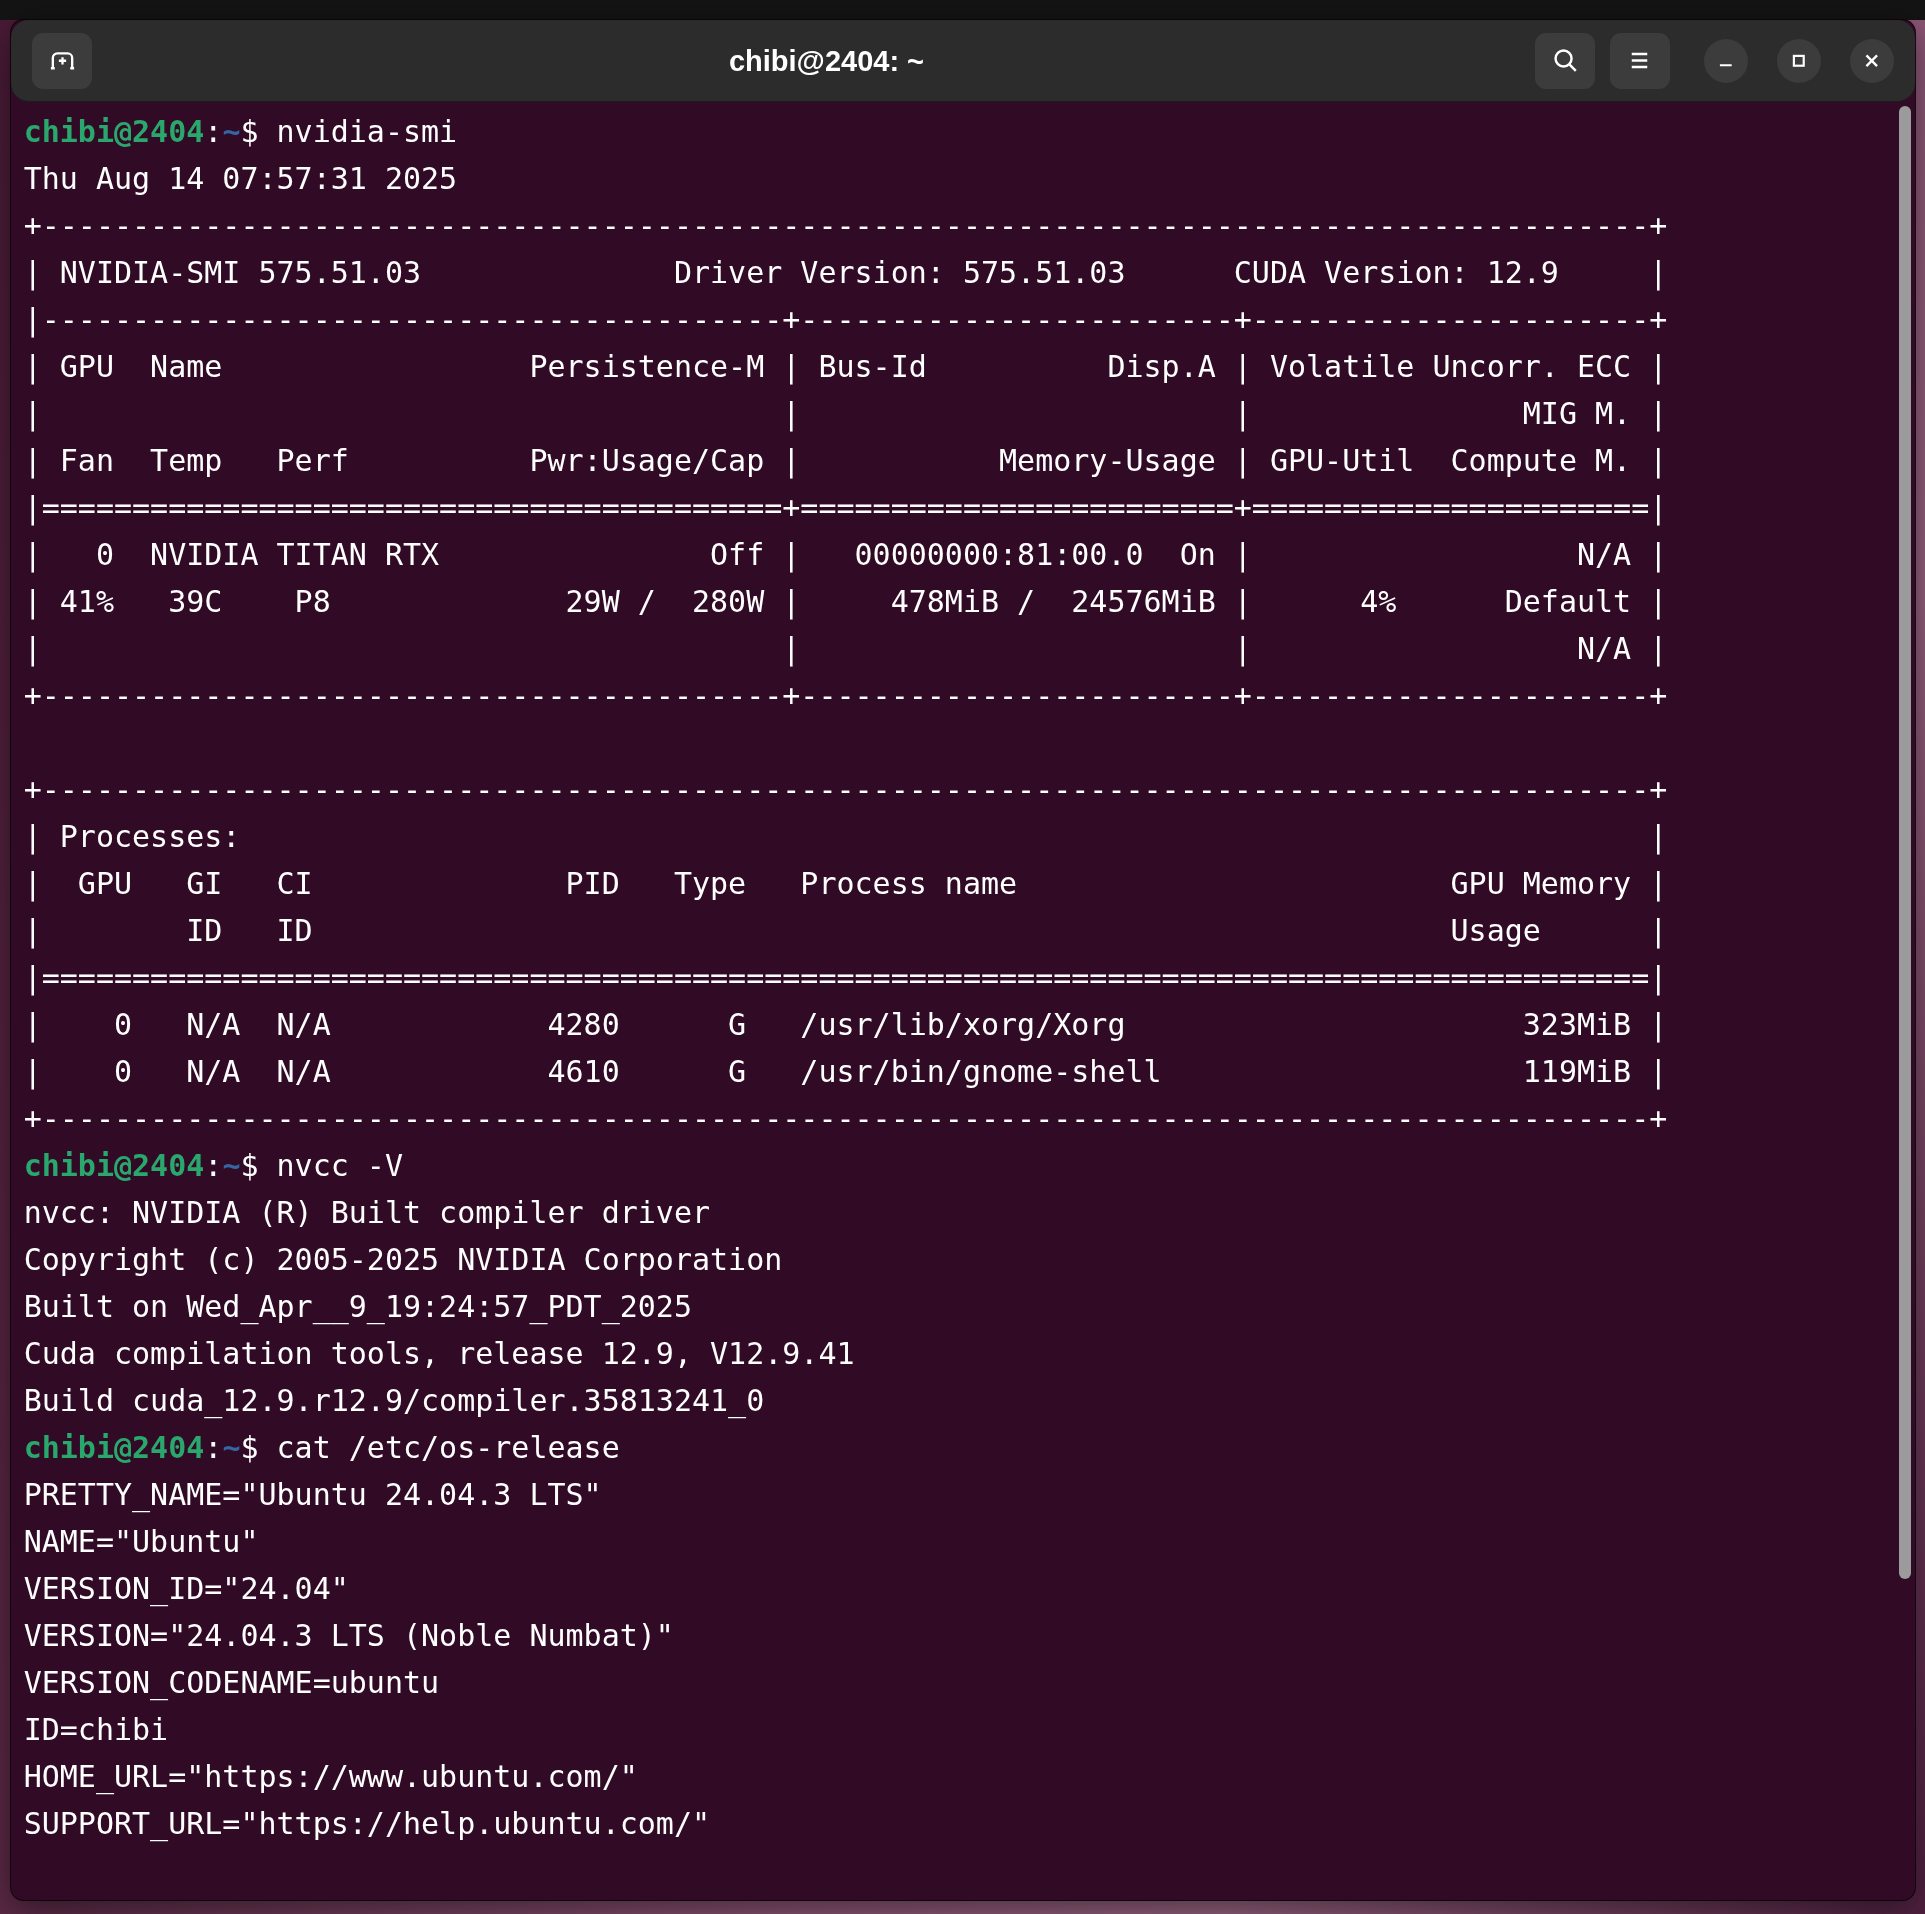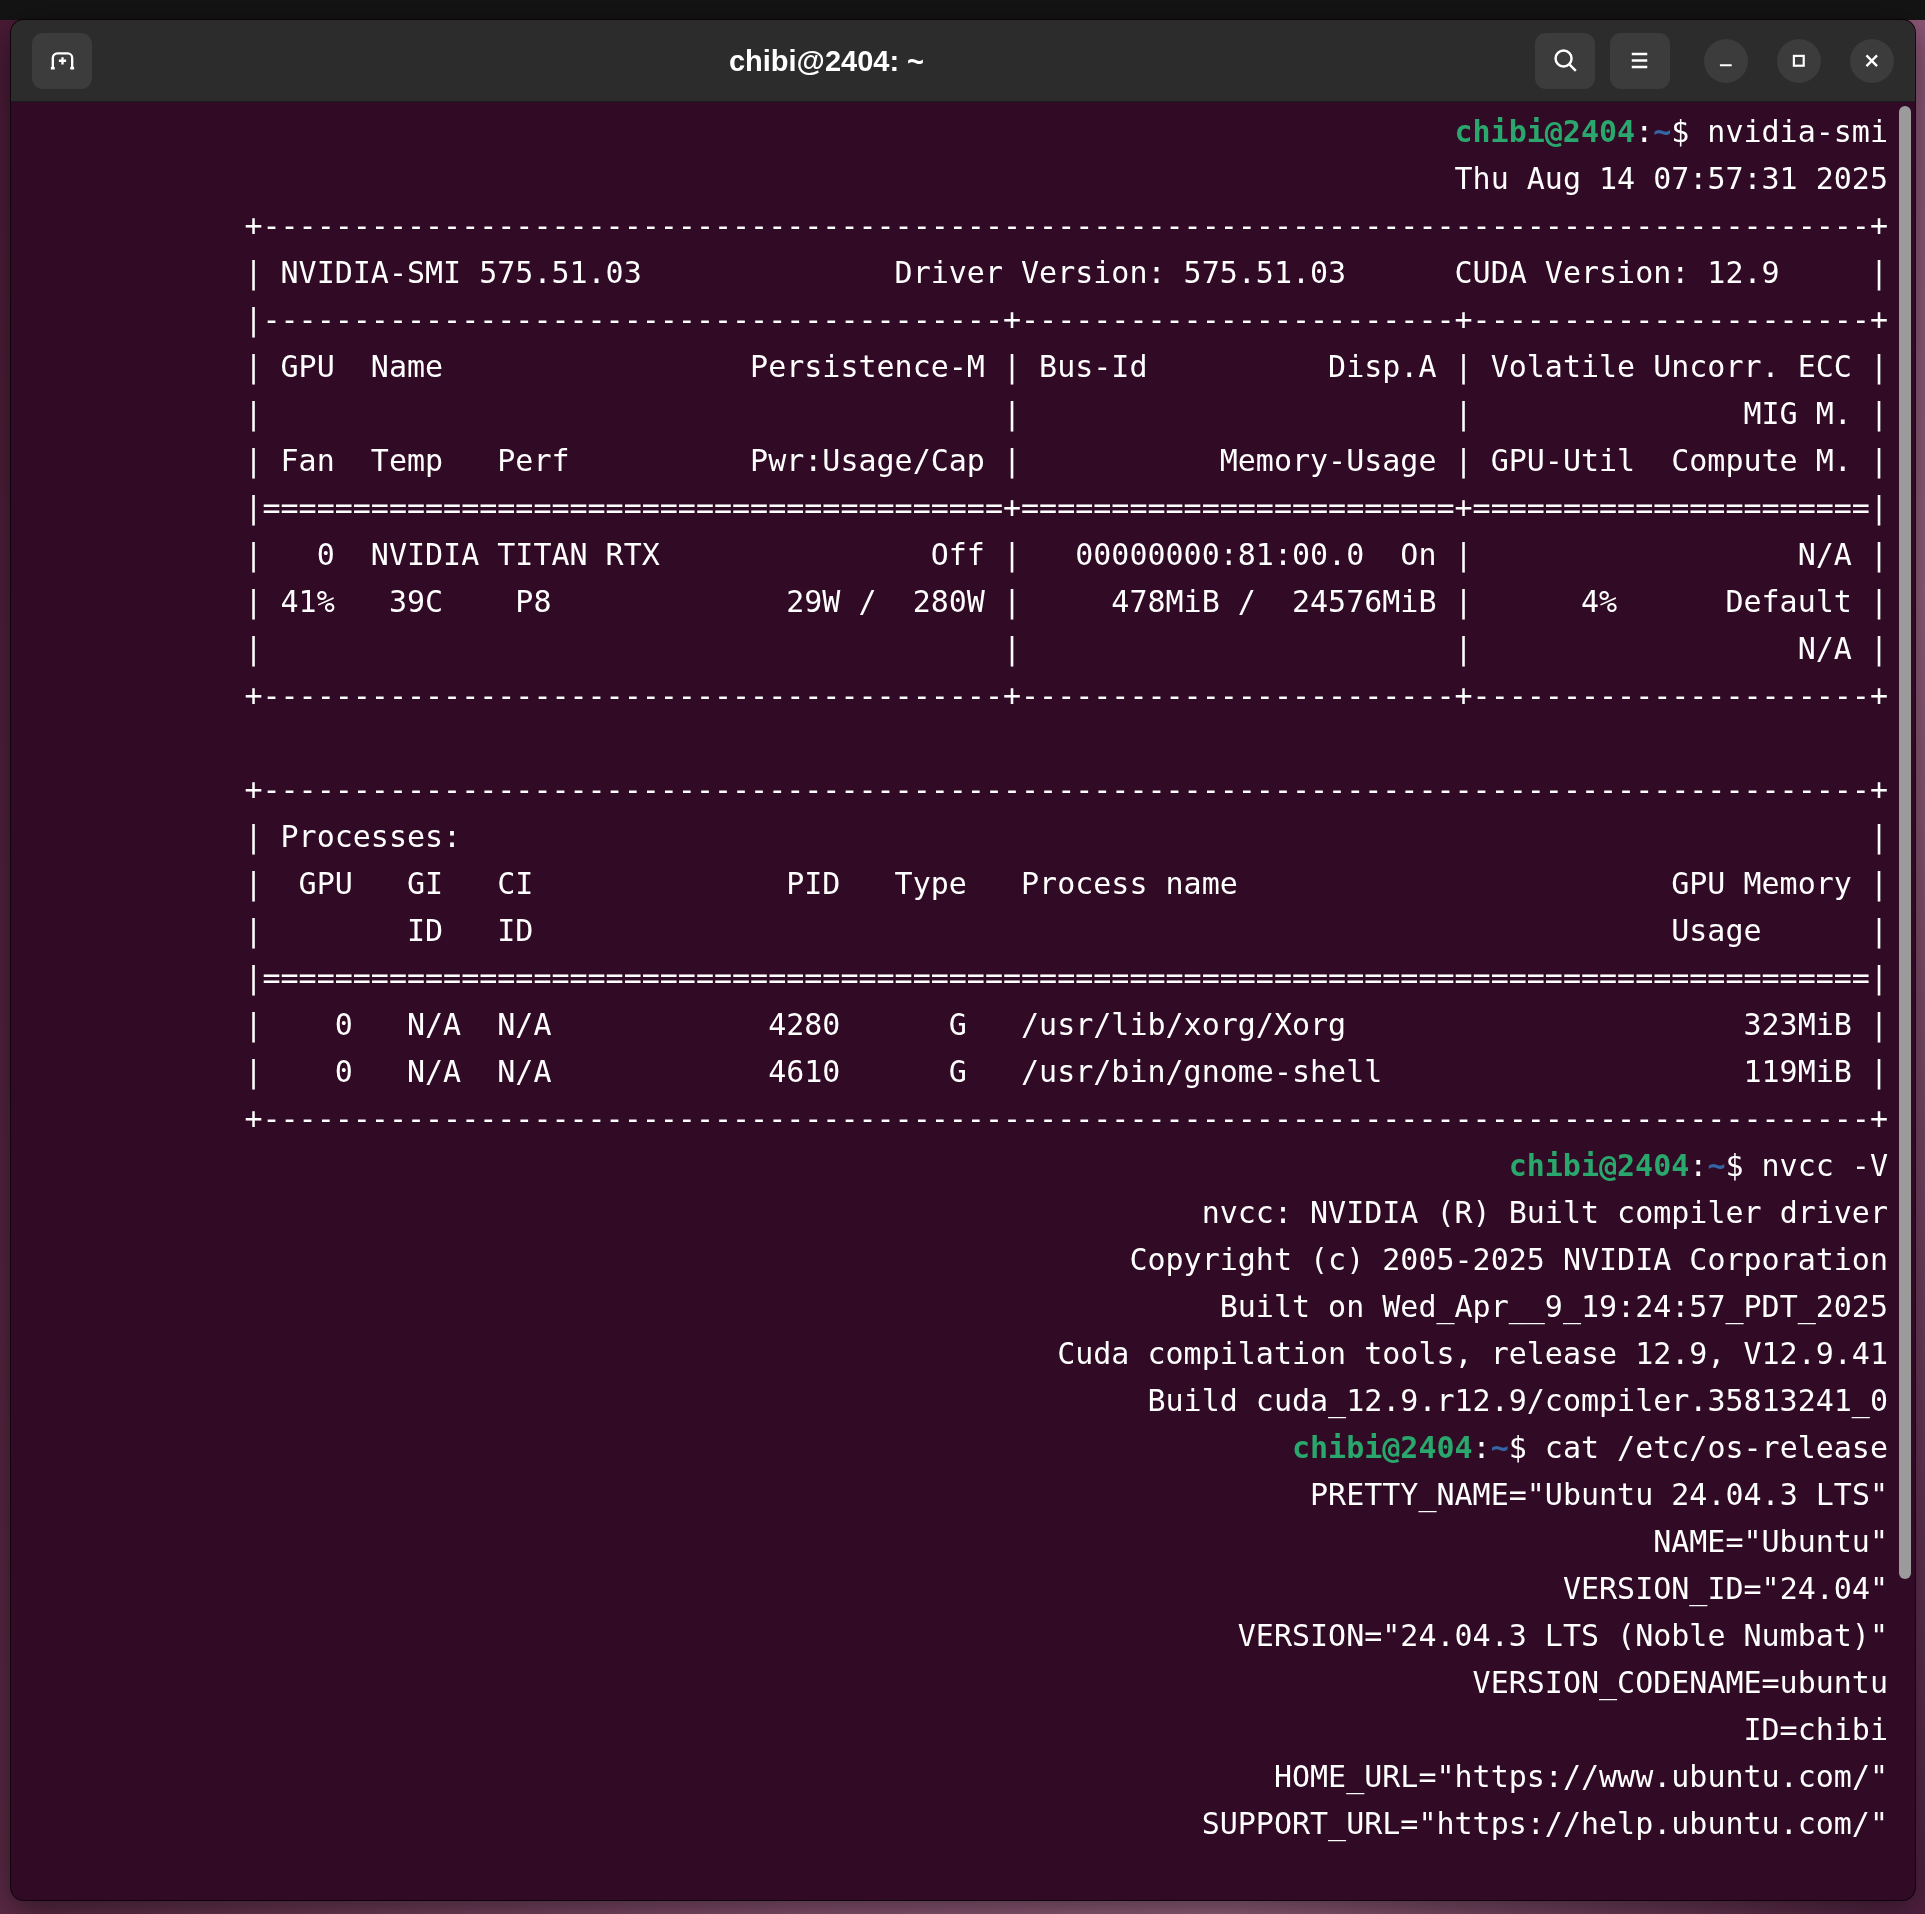--- a/index.html
+++ b/index.html
@@ -7,32 +7,32 @@
     --fg:#ffffff; --green:#2aa76c; --blue:#3465a4; --scrollbar:#9b9b9b; --title-fg:#ffffff;
   }
   *{box-sizing:border-box;margin:0;padding:0}
   html,body{width:1926px;height:1915px;overflow:hidden;background:#141414;}
   .desktop{position:absolute;left:0;top:20px;width:1926px;height:1895px;
     background:linear-gradient(118deg,#4a1b36 0%,#5c2a46 35%,#8a5474 62%,#96627f 76%,#502040 100%);}
   .window{position:absolute;left:11px;top:20px;width:1904px;height:1880px;border-radius:12.7px;
     overflow:hidden;background:var(--term-bg);box-shadow:0 0 0 0.9px #0d040b, 0 9px 36px rgba(0,0,0,.5);
     display:flex;flex-direction:column;}
   .titlebar{height:82px;flex:0 0 82px;background:var(--titlebar-bg);border-bottom:0.9px solid #1c1c1c;
-    display:flex;align-items:center;padding:16px 21px;position:relative;}
+    display:flex;align-items:center;padding:16px 21px;position:relative;border-radius:18px;}
   .sq-btn{width:60px;height:56px;border-radius:11px;background:var(--btn-bg);
     display:flex;align-items:center;justify-content:center;flex:0 0 auto;}
   .title{position:absolute;left:182px;right:455px;text-align:center;
     font:bold 29px/82px "Liberation Sans",sans-serif;color:var(--title-fg);
     white-space:nowrap;overflow:hidden;}
   .tb-right{margin-left:auto;display:flex;align-items:center;gap:14.5px;}
   .circle-btn{width:44px;height:44px;border-radius:50%;background:var(--circle-btn-bg);
     display:flex;align-items:center;justify-content:center;flex:0 0 auto;}
   .circle-group{display:flex;align-items:center;gap:29px;margin-left:20px;}
   .icon svg{display:block}
-  .content{position:relative;flex:1;overflow:hidden;text-align:right;}
+  .content{position:relative;flex:1;overflow:hidden;}
   .term{position:absolute;left:12.7px;top:5.5px;right:27px;bottom:0;
     font-family:"DejaVu Sans Mono",monospace;font-size:30px;color:var(--fg);}
   .term-line{white-space:pre;height:47px;line-height:47px;}
   .c-fg{color:var(--fg)}
   .c-green{color:var(--green);font-weight:bold}
   .c-blue{color:var(--blue);font-weight:bold}
   .scroll-thumb{position:absolute;right:3.6px;top:3.6px;width:12.7px;height:1473px;
     border-radius:7.3px;background:var(--scrollbar);}
 </style>
 </head>

